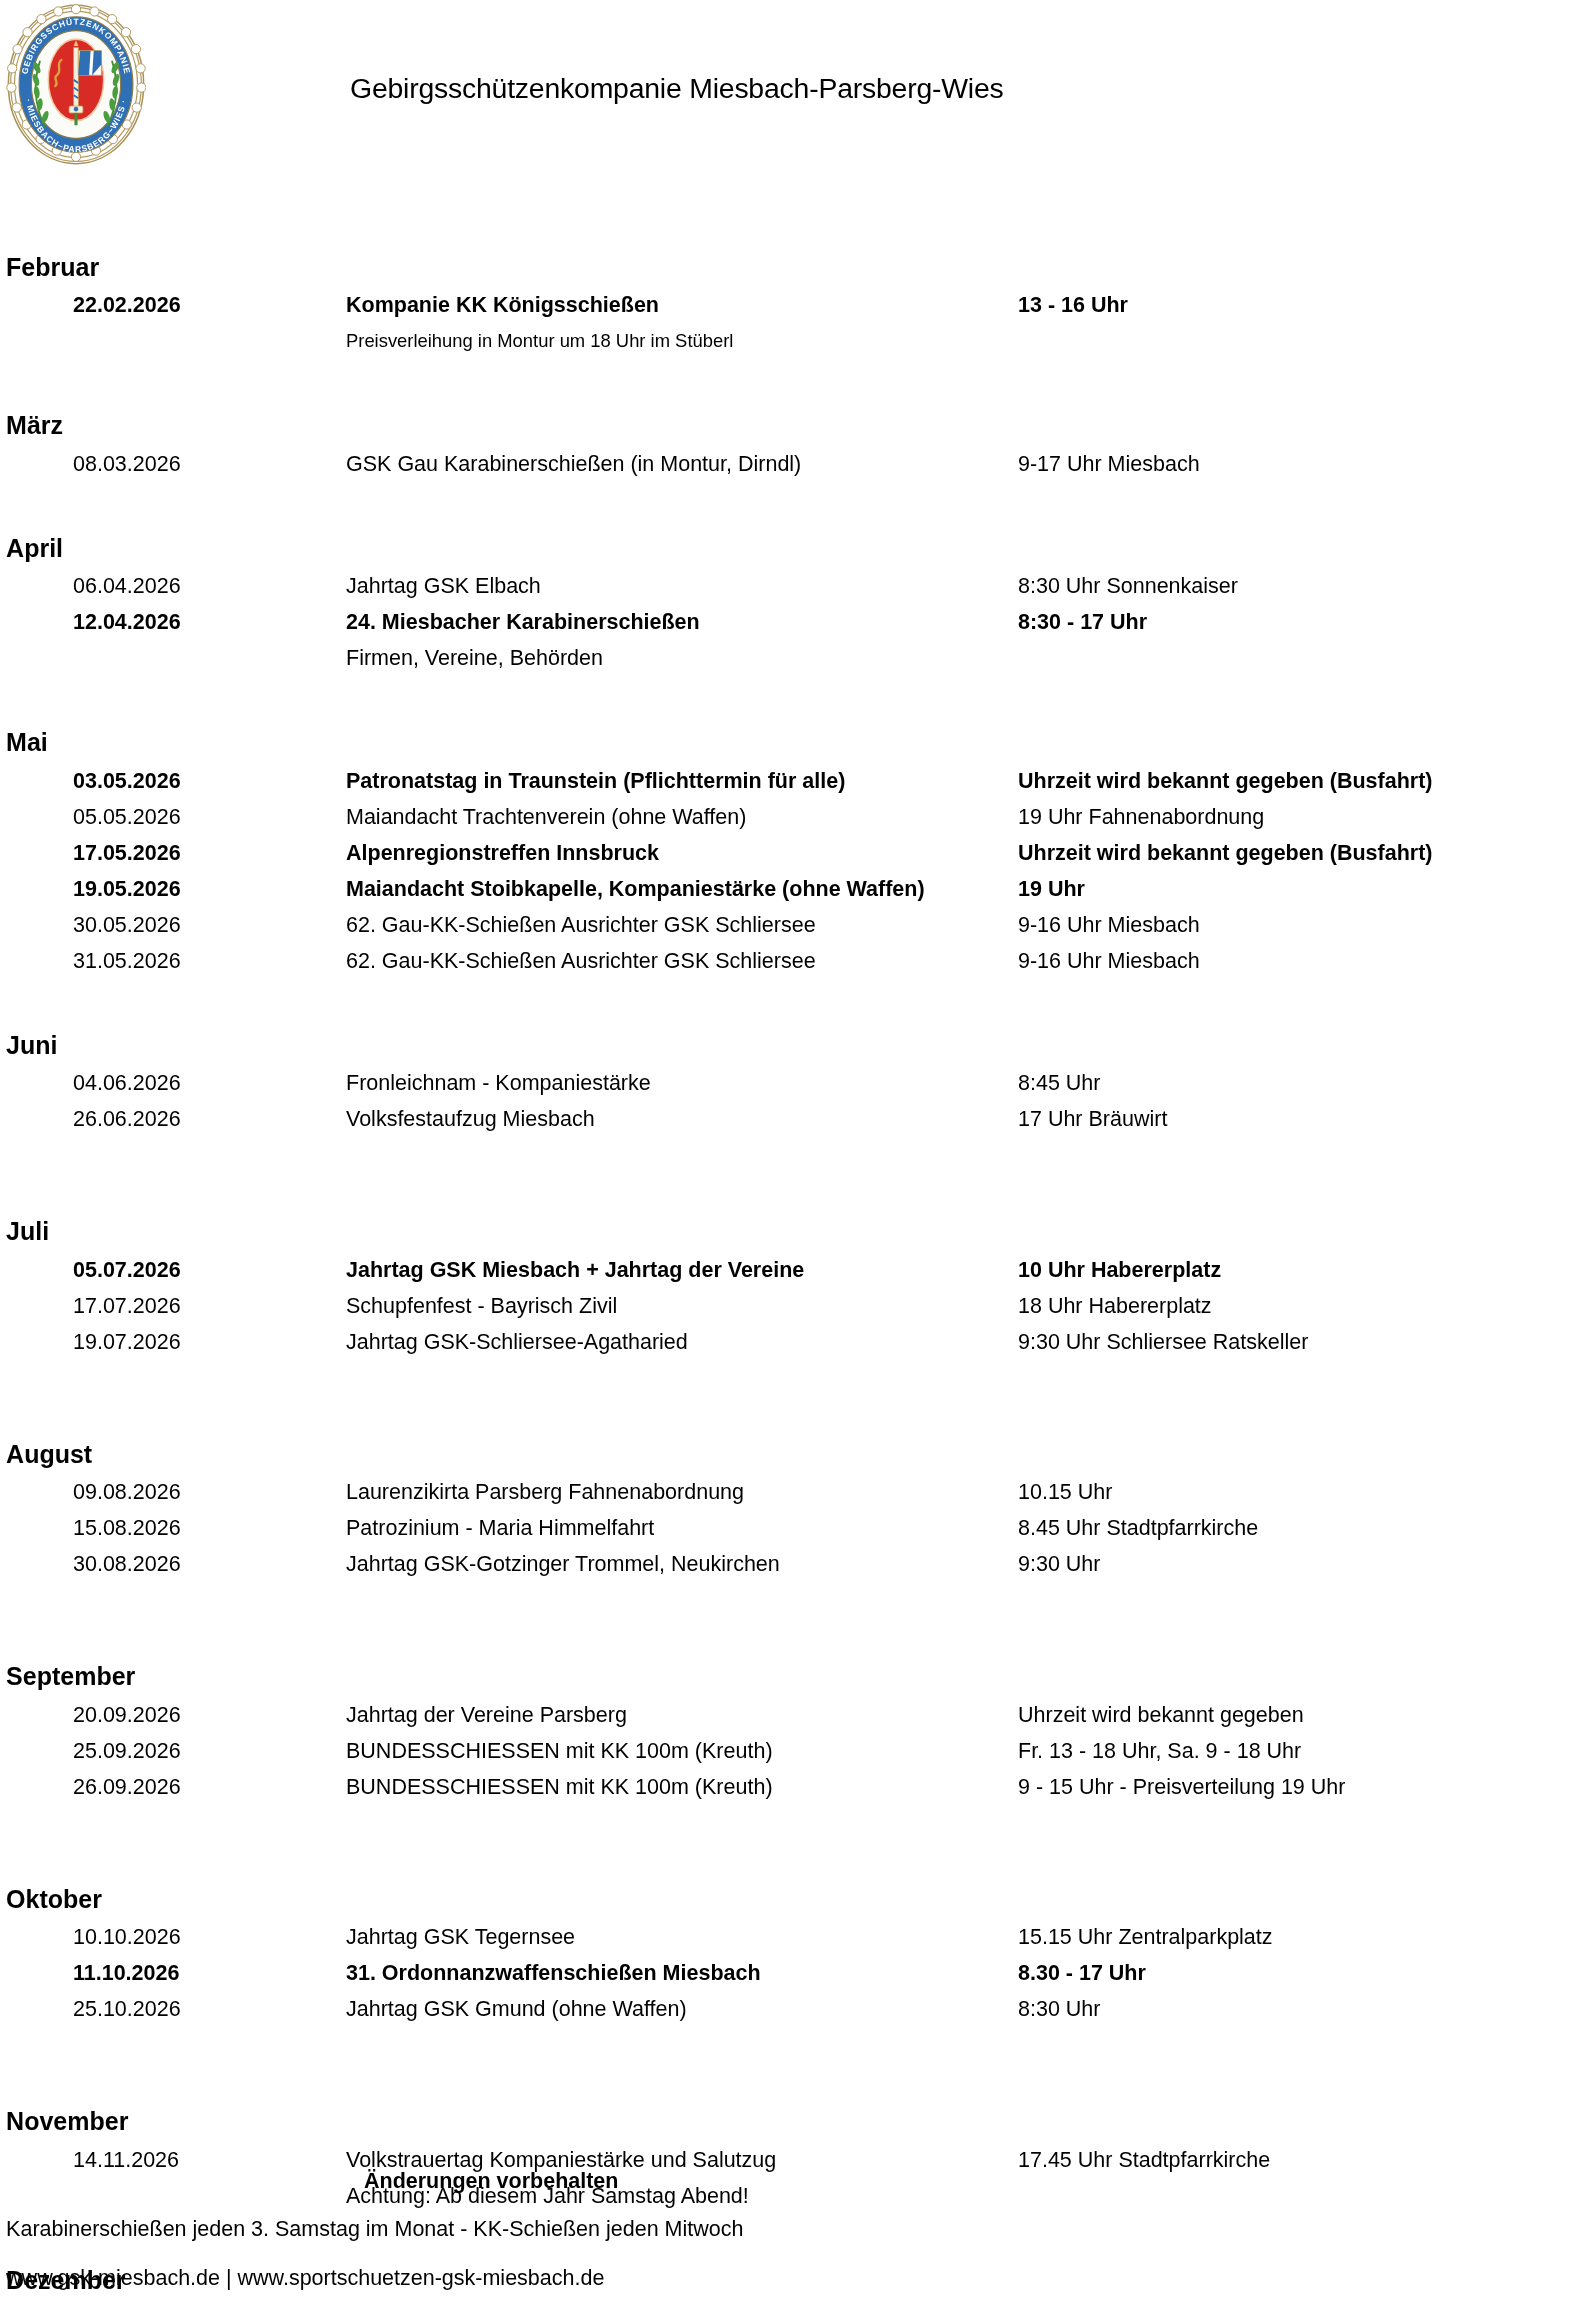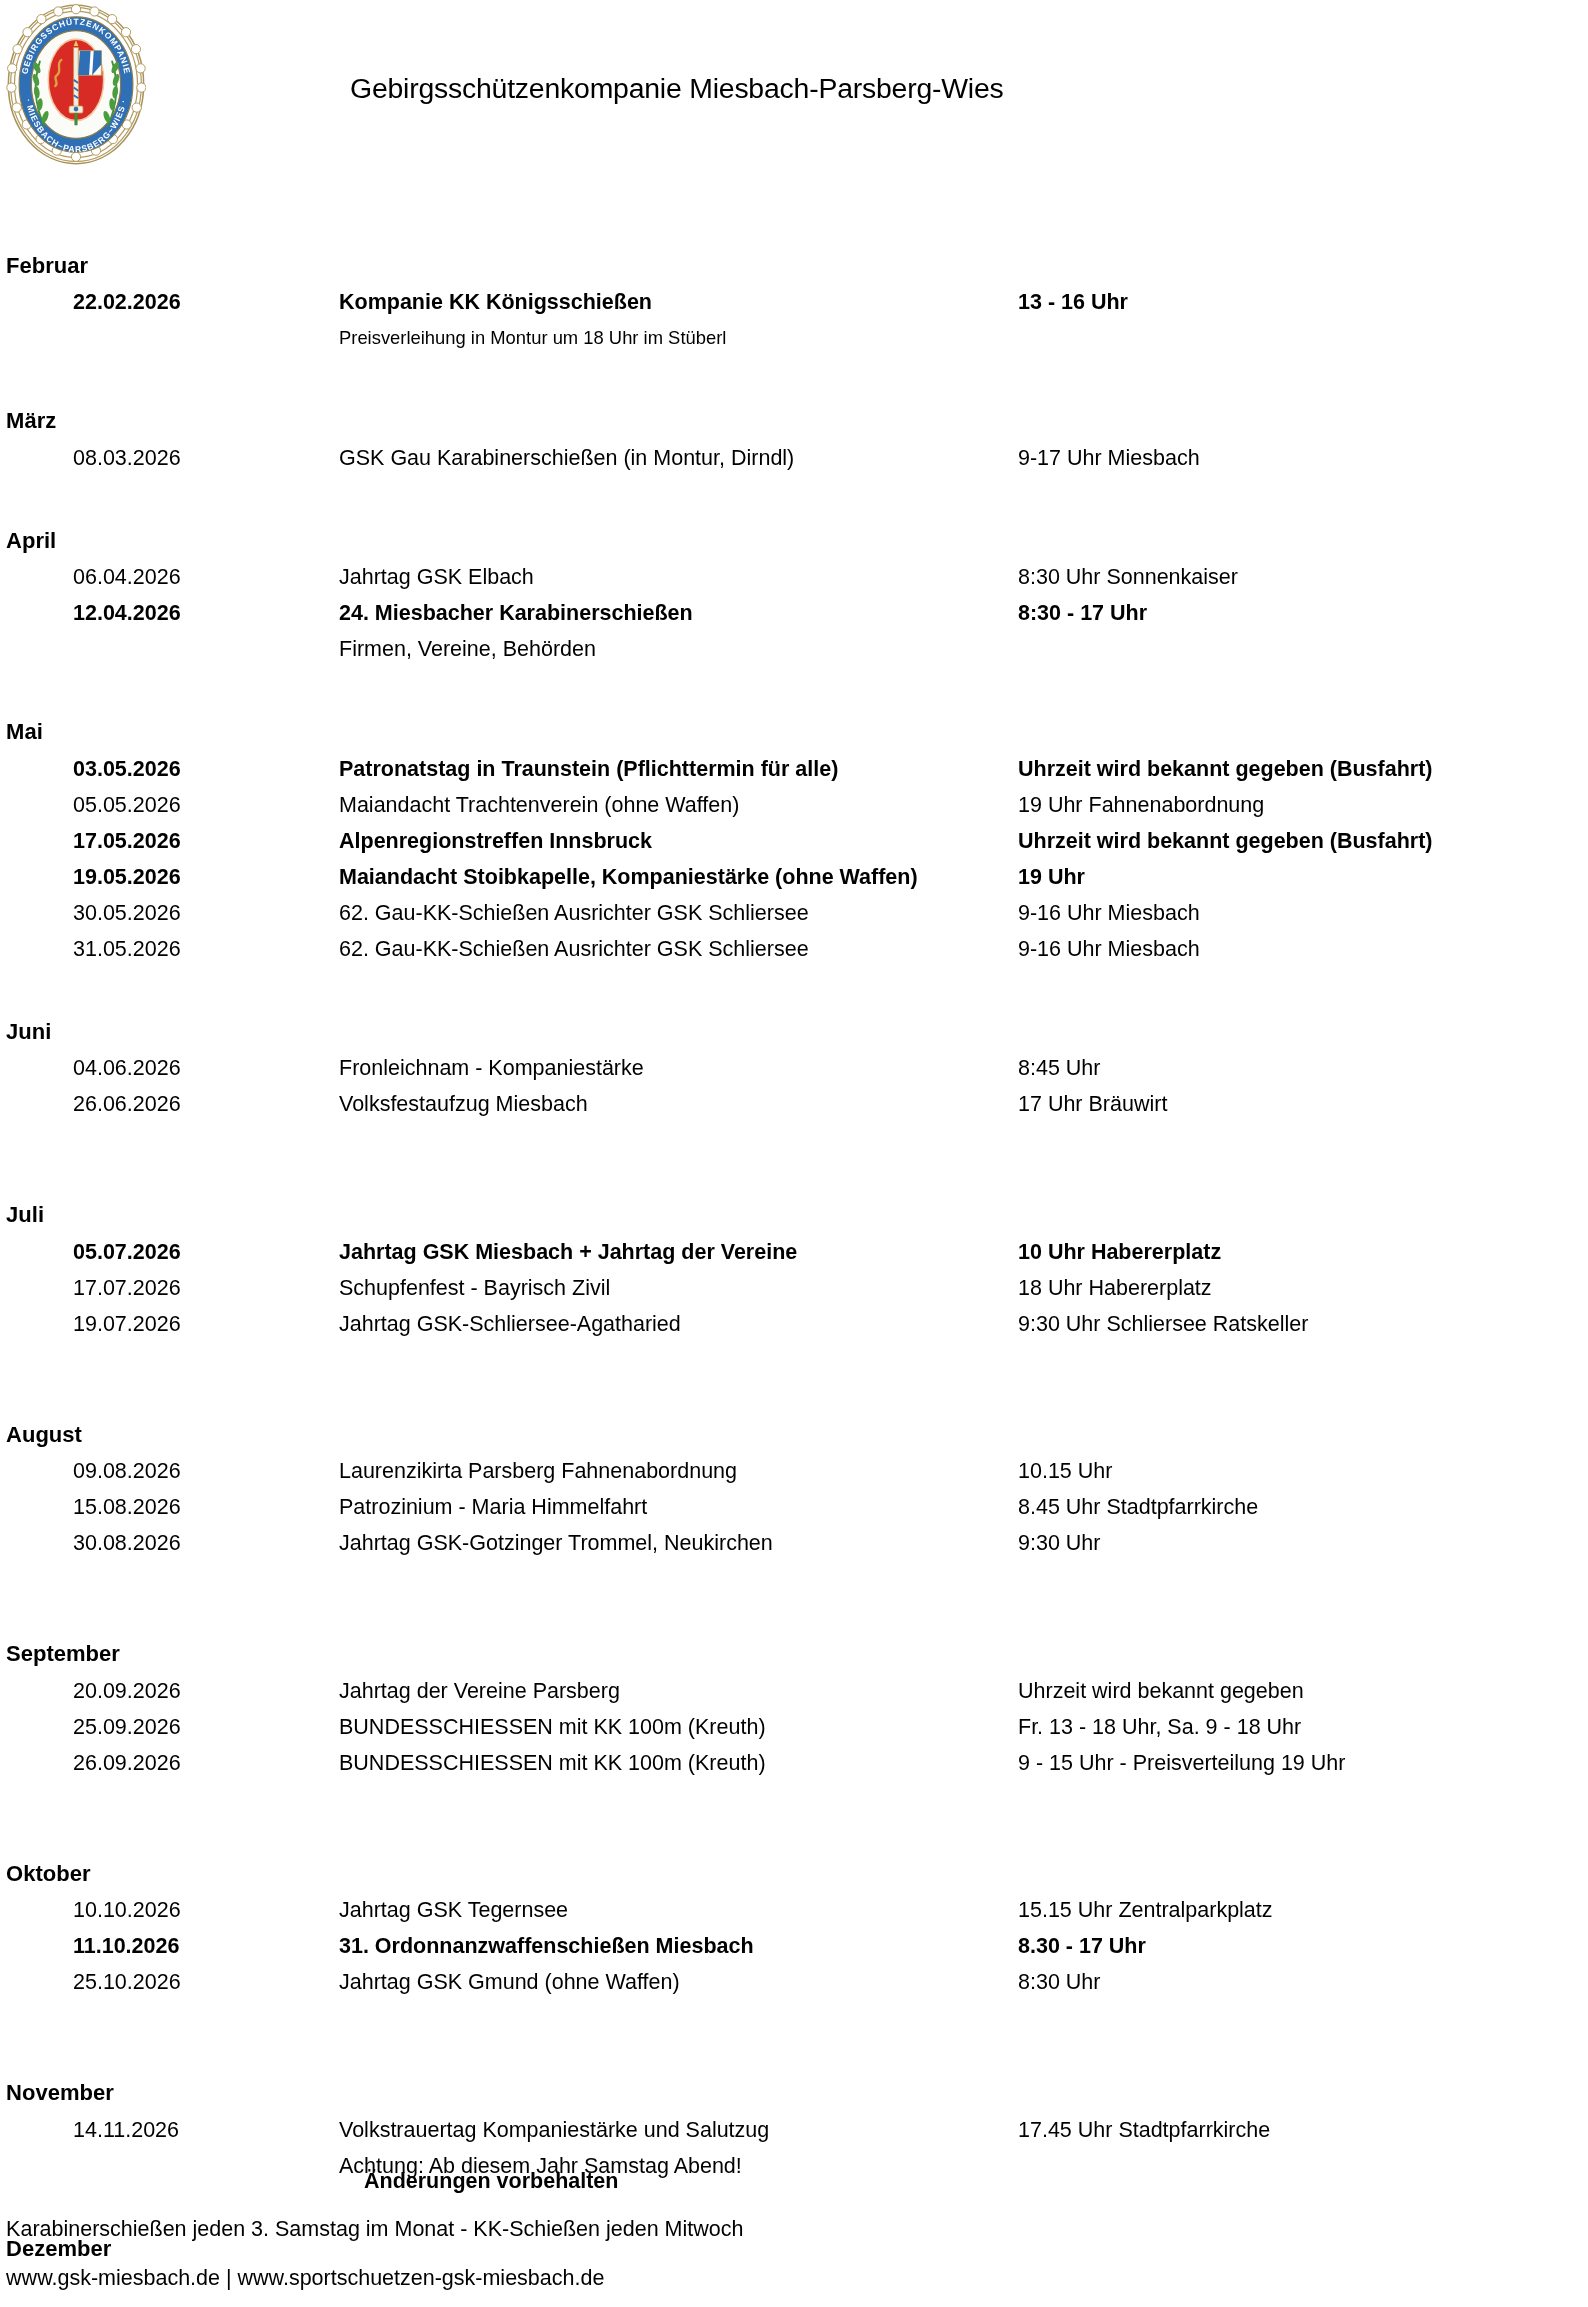--- a/index.html
+++ b/index.html
@@ -52,21 +52,21 @@
 
   
   .schedule {
     position: absolute;
     left: 0;
     top: 244px;
     width: 1588px;
   }
   .month-block { position: relative; }
   .month-name {
-    font-size: 22px;
+    font-size: 25px;
     font-weight: 700;
     padding-left: 6.1px;
     line-height: 1.0;
     padding-top: 10.8px;
     padding-bottom: 7.7px;
   }
   .month-block.gap-before { margin-top: 43px; }
   .month-block.gap-before-lg { margin-top: 71px; }
 
   .row {
@@ -75,21 +75,21 @@
     line-height: 36px;
     white-space: nowrap;
   }
   .cell {
     position: absolute;
     top: 0;
     font-size: 21.5px;
     white-space: nowrap;
   }
   .c-date { left: 73px; }
-  .c-desc { left: 339px; }
+  .c-desc { left: 346px; }
   .c-time { left: 1018px; }
 
   .row.bold .cell { font-weight: 700; }
 
   .row.note .cell {
     font-size: 18.4px;
     font-weight: 400;
   }
   .row.note2 .cell {
     font-size: 21.5px;

